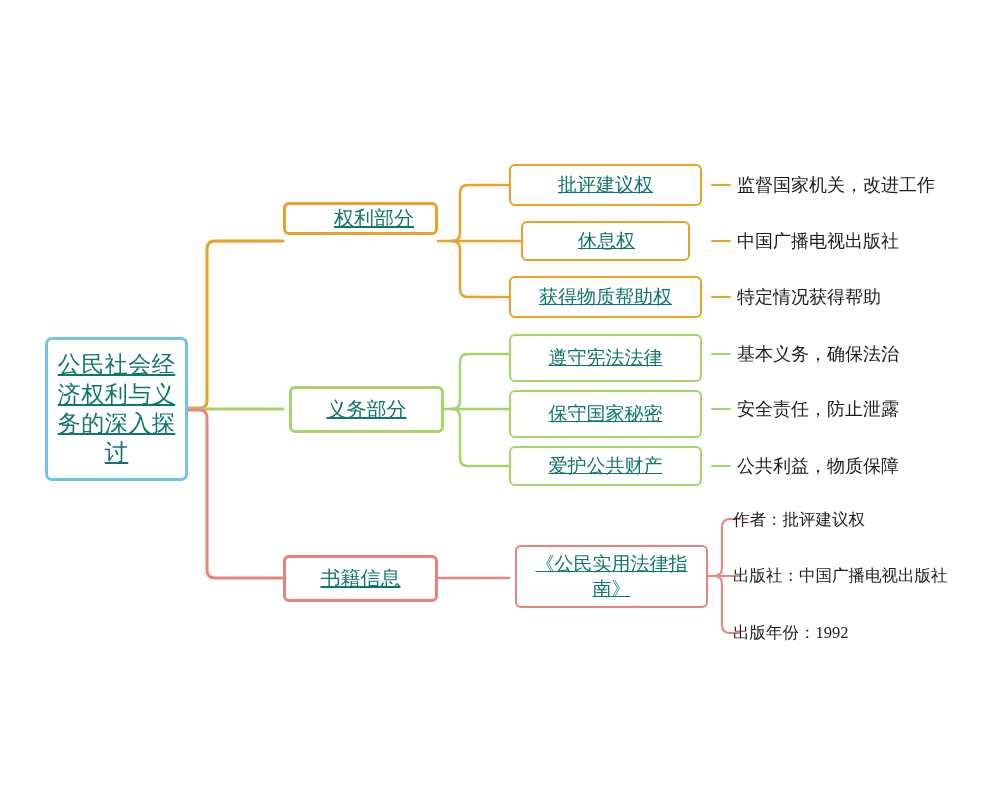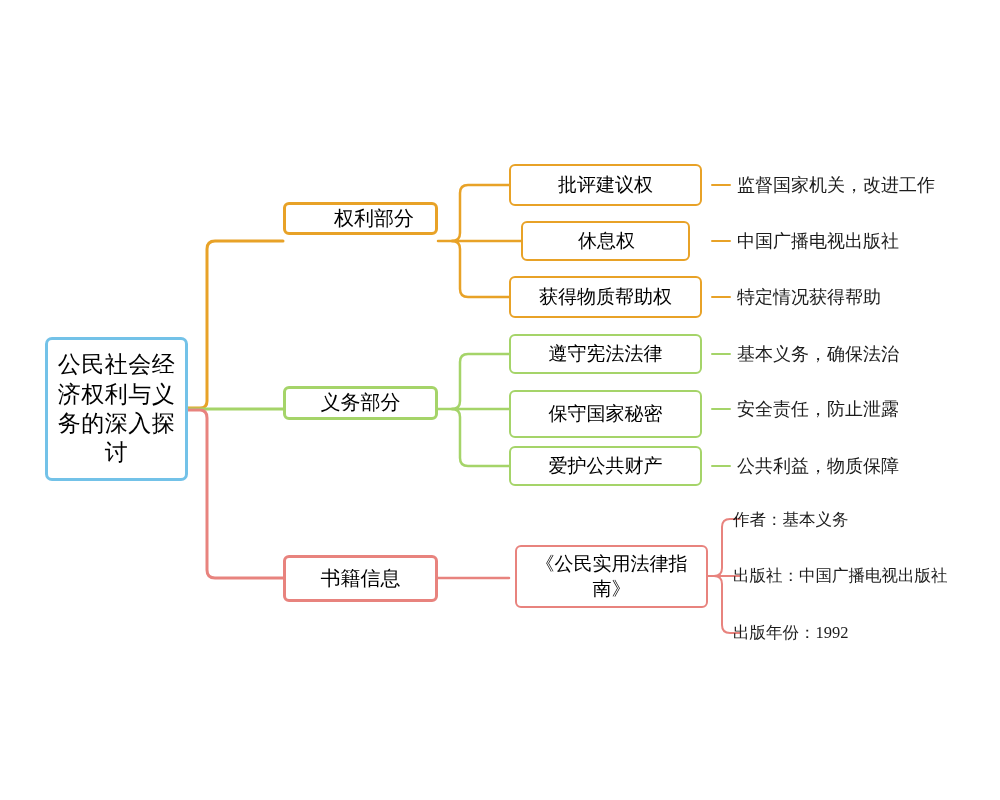--- a/index.html
+++ b/index.html
@@ -29,23 +29,24 @@
   .node {
     position: absolute;
     box-sizing: border-box;
     display: flex;
     align-items: center;
     justify-content: center;
     text-align: center;
     background: #ffffff;
     border-style: solid;
     border-radius: 6px;
-    color: #000000;
+    color: #0f766e;
     line-height: 1.28;
     padding: 2px 6px;
+    text-decoration: underline;
   }
   .node-root {
     border-width: 3px;
     border-radius: 7px;
     font-size: 23px;
     letter-spacing: 0.5px;
   }
   .node-branch {
     border-width: 3px;
     font-size: 20px;
@@ -126,25 +127,25 @@
     <span>中国广播电视出版社</span>
   </div>
 
   <div class="node node-sub thick" style="left:509px; top:276px; width:193px; height:42px; border-color:#E8A227;">
     <span>获得物质帮助权</span>
   </div>
   <div class="leaf-label" style="left:737px; top:287px;">
     <span>特定情况获得帮助</span>
   </div>
 
-  <div class="node node-branch" style="left:283px; top:386px; width:155px; height:34px; border-color:#A5D469;justify-content:center;">
+  <div class="node node-branch" style="left:289px; top:386px; width:155px; height:47px; border-color:#A5D469;justify-content:center;">
     <span>义务部分</span>
   </div>
 
-  <div class="node node-sub" style="left:509px; top:334px; width:193px; height:40px; border-color:#A5D469;text-align:center;">
+  <div class="node node-sub" style="left:509px; top:334px; width:193px; height:48px; border-color:#A5D469;text-align:center;">
     <span>遵守宪法法律</span>
   </div>
   <div class="leaf-label" style="left:737px; top:344px;">
     <span>基本义务，确保法治</span>
   </div>
 
   <div class="node node-sub" style="left:509px; top:390px; width:193px; height:48px; border-color:#A5D469;">
     <span>保守国家秘密</span>
   </div>
   <div class="leaf-label" style="left:737px; top:399px;">
@@ -160,21 +161,21 @@
 
   <div class="node node-branch" style="left:283px; top:555px; width:155px; height:47px; border-color:#E8837E;">
     <span>书籍信息</span>
   </div>
 
   <div class="node node-sub thick" style="left:515px; top:545px; width:193px; height:63px; border-color:#E8837E;">
     <span>《公民实用法律指南》</span>
   </div>
 
   <div class="leaf-label small" style="left:733px; top:510px;">
-    <span>作者：基本义务</span>
+    <span>作者：批评建议权</span>
   </div>
   <div class="leaf-label small" style="left:733px; top:566px;">
     <span>出版社：中国广播电视出版社</span>
   </div>
   <div class="leaf-label small" style="left:733px; top:623px;">
     <span>出版年份：1992</span>
   </div>
 
 </div>
 

